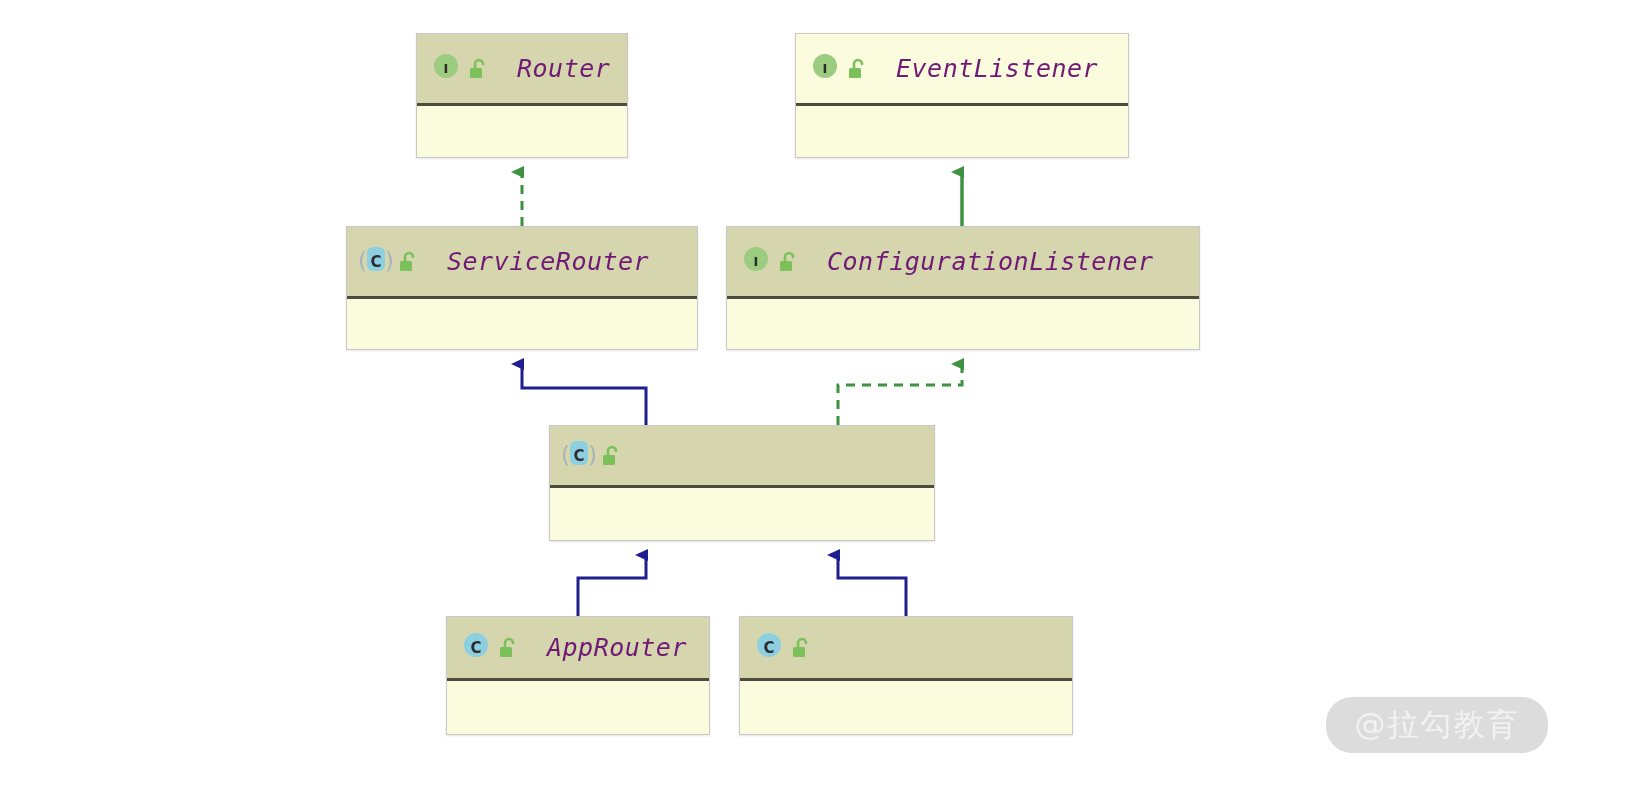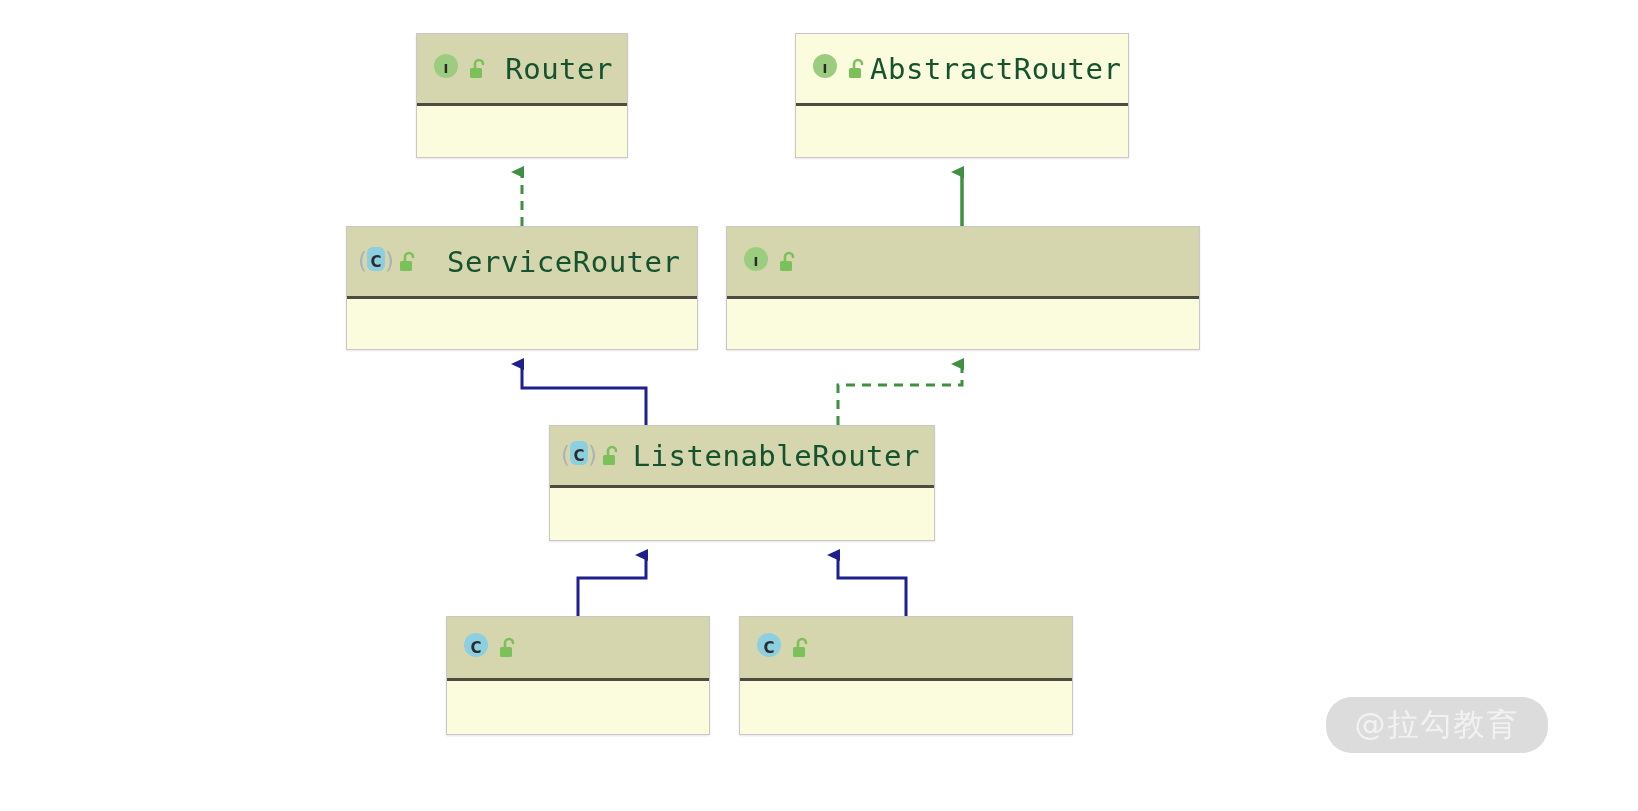--- a/index.html
+++ b/index.html
@@ -36,24 +36,25 @@
     padding:0 14px;
     background:#d6d6ae;
   }
   .uml-header.plain{ background:#fbfbdd; }
   .uml-body{
     box-sizing:border-box;
     background:#fbfbdd;
   }
   .uml-title{
     font-family:"DejaVu Sans Mono", monospace;
-    font-size:29px;
-    color:#14532d;
+    font-size:25px;
+    color:#701a75;
     letter-spacing:0.5px;
     white-space:nowrap;
+    font-style:italic;
   }
   .icon-wrap{
     display:flex;align-items:center;
     flex:0 0 auto;
   }
   .gap-after-icons{ width:26px; }
 
   
   .type-icon{
     position:relative;
@@ -183,21 +184,21 @@
           <span class="letter">I</span>
         </span>
         <span class="lock-icon">
           <svg viewBox="0 0 22 24" width="22" height="24" aria-hidden="true">
             <path d="M7 11 V7 a4 4 0 0 1 8 0" fill="none" stroke="#7cc05a" stroke-width="2.6" stroke-linecap="round"></path>
             <rect x="2" y="11" width="12" height="10" rx="1.5" fill="#7cc05a"></rect>
           </svg>
         </span>
       </span>
       <span class="gap-after-icons"></span>
-      <span class="uml-title">AbstractRouter</span>
+      <span class="uml-title">EventListener</span>
     </div>
     <div class="uml-body" style="height:50px;"></div>
   </div>
 
   <div class="uml-box" style="left:346px;top:226px;width:352px;height:124px;">
     <div class="uml-header" style="height:72px;">
       <span class="icon-wrap">
         <span class="type-icon abstract-cls">
           <span class="paren l">(</span>
           <span class="disc"></span>
@@ -225,20 +226,21 @@
           <span class="letter">I</span>
         </span>
         <span class="lock-icon">
           <svg viewBox="0 0 22 24" width="22" height="24" aria-hidden="true">
             <path d="M7 11 V7 a4 4 0 0 1 8 0" fill="none" stroke="#7cc05a" stroke-width="2.6" stroke-linecap="round"></path>
             <rect x="2" y="11" width="12" height="10" rx="1.5" fill="#7cc05a"></rect>
           </svg>
         </span>
       </span>
       <span class="gap-after-icons"></span>
+      <span class="uml-title">ConfigurationListener</span>
     </div>
     <div class="uml-body" style="height:49px;"></div>
   </div>
 
   <div class="uml-box" style="left:549px;top:425px;width:386px;height:116px;">
     <div class="uml-header" style="height:62px;">
       <span class="icon-wrap">
         <span class="type-icon abstract-cls">
           <span class="paren l">(</span>
           <span class="disc"></span>
@@ -246,40 +248,40 @@
           <span class="paren r">)</span>
         </span>
         <span class="lock-icon">
           <svg viewBox="0 0 22 24" width="22" height="24" aria-hidden="true">
             <path d="M7 11 V7 a4 4 0 0 1 8 0" fill="none" stroke="#7cc05a" stroke-width="2.6" stroke-linecap="round"></path>
             <rect x="2" y="11" width="12" height="10" rx="1.5" fill="#7cc05a"></rect>
           </svg>
         </span>
       </span>
       <span class="gap-after-icons"></span>
-      <span class="uml-title">ListenableRouter</span>
     </div>
     <div class="uml-body" style="height:51px;"></div>
   </div>
 
   <div class="uml-box" style="left:446px;top:616px;width:264px;height:119px;">
     <div class="uml-header" style="height:64px;">
       <span class="icon-wrap">
         <span class="type-icon cls">
           <span class="disc"></span>
           <span class="letter">C</span>
         </span>
         <span class="lock-icon">
           <svg viewBox="0 0 22 24" width="22" height="24" aria-hidden="true">
             <path d="M7 11 V7 a4 4 0 0 1 8 0" fill="none" stroke="#7cc05a" stroke-width="2.6" stroke-linecap="round"></path>
             <rect x="2" y="11" width="12" height="10" rx="1.5" fill="#7cc05a"></rect>
           </svg>
         </span>
       </span>
       <span class="gap-after-icons"></span>
+      <span class="uml-title">AppRouter</span>
     </div>
     <div class="uml-body" style="height:53px;"></div>
   </div>
 
   <div class="uml-box" style="left:739px;top:616px;width:334px;height:119px;">
     <div class="uml-header" style="height:64px;">
       <span class="icon-wrap">
         <span class="type-icon cls">
           <span class="disc"></span>
           <span class="letter">C</span>

